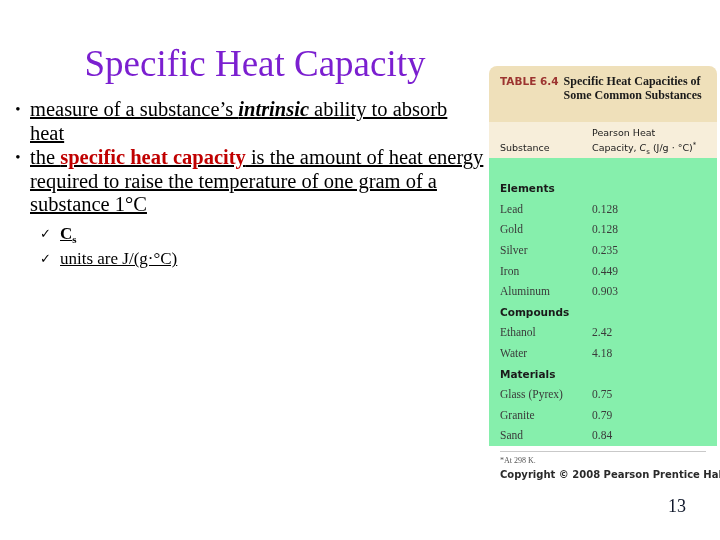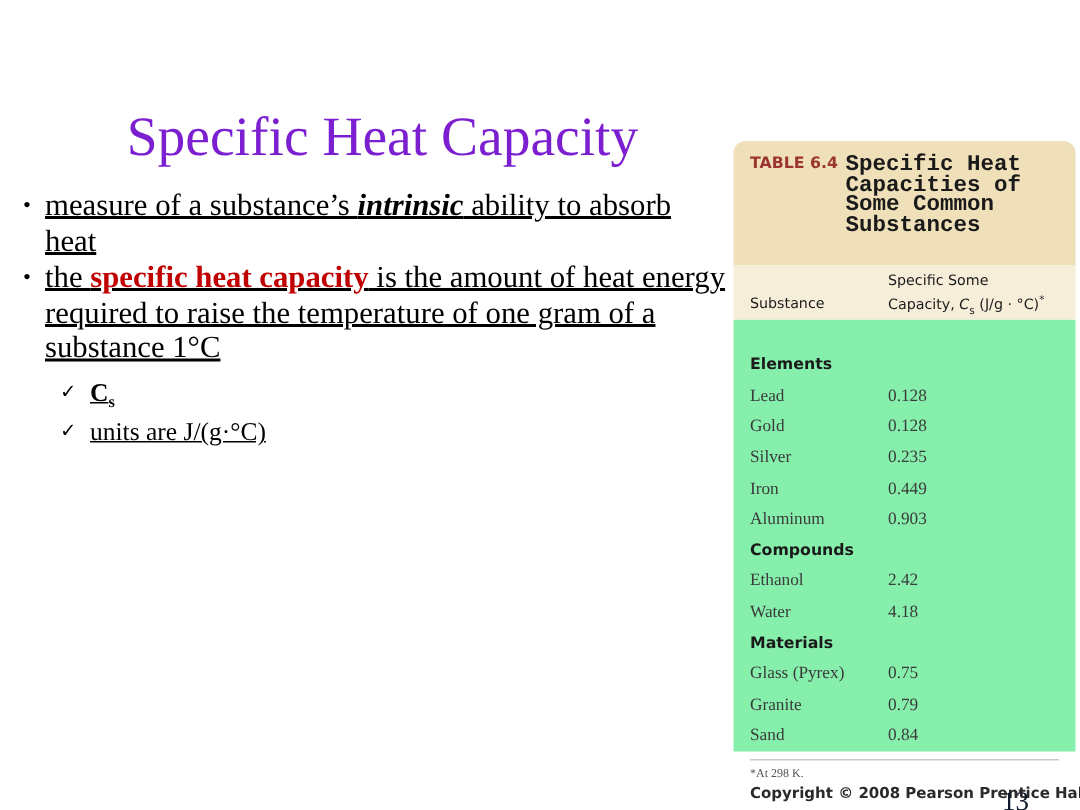--- a/index.html
+++ b/index.html
@@ -14,21 +14,20 @@
     overflow: hidden;
     position: relative;
   }
 
   #slide {
     position: absolute;
     left: 0; top: 0;
     width: 720px;
     height: 416px;
     background: #ffffff;
-    margin-top: 28px;
   }
 
   
   #slide-title {
     position: absolute;
     left: 30px;
     top: 44px;
     width: 450px;
     text-align: center;
     font-family: "Liberation Serif", serif;
@@ -133,23 +132,23 @@
   #table-number {
     font-family: "DejaVu Sans", sans-serif;
     font-weight: bold;
     font-size: 10.5px;
     line-height: 13.5px;
     color: #9C3430;
     white-space: nowrap;
     margin-right: 5px;
   }
   #table-title-text {
-    font-family: Liberation Mono, monospace;
-    font-weight: bold;
-    font-size: 15px;
+    font-family: Liberation Serif, serif;
+    font-weight: bold;
+    font-size: 12px;
     line-height: 13.5px;
     color: #1a1a1a;
   }
   #table-colhead-band {
     background: #F7EEDA;
     padding: 6px 11px 5px 11px;
     height: 36px;
     box-sizing: border-box;
     position: relative;
   }
@@ -278,21 +277,21 @@
   <div id="table-figure">
 
     <div id="table-title-band">
       <div id="table-number">TABLE 6.4</div>
       <div id="table-title-text">Specific Heat Capacities of Some Common Substances</div>
     </div>
 
     <div id="table-colhead-band">
       <div id="col-substance">Substance</div>
       <div id="col-capacity">
-        <span>Specific Some</span><br>
+        <span>Pearson Heat</span><br>
         <span>Capacity, </span><i><span>C</span></i><sub>s</sub><span> (J/g · °C)</span><sup>*</sup>
       </div>
     </div>
 
     <div id="table-body">
 
       <div class="t-row">
         <div class="t-group">Elements</div>
       </div>
       <div class="t-row">

